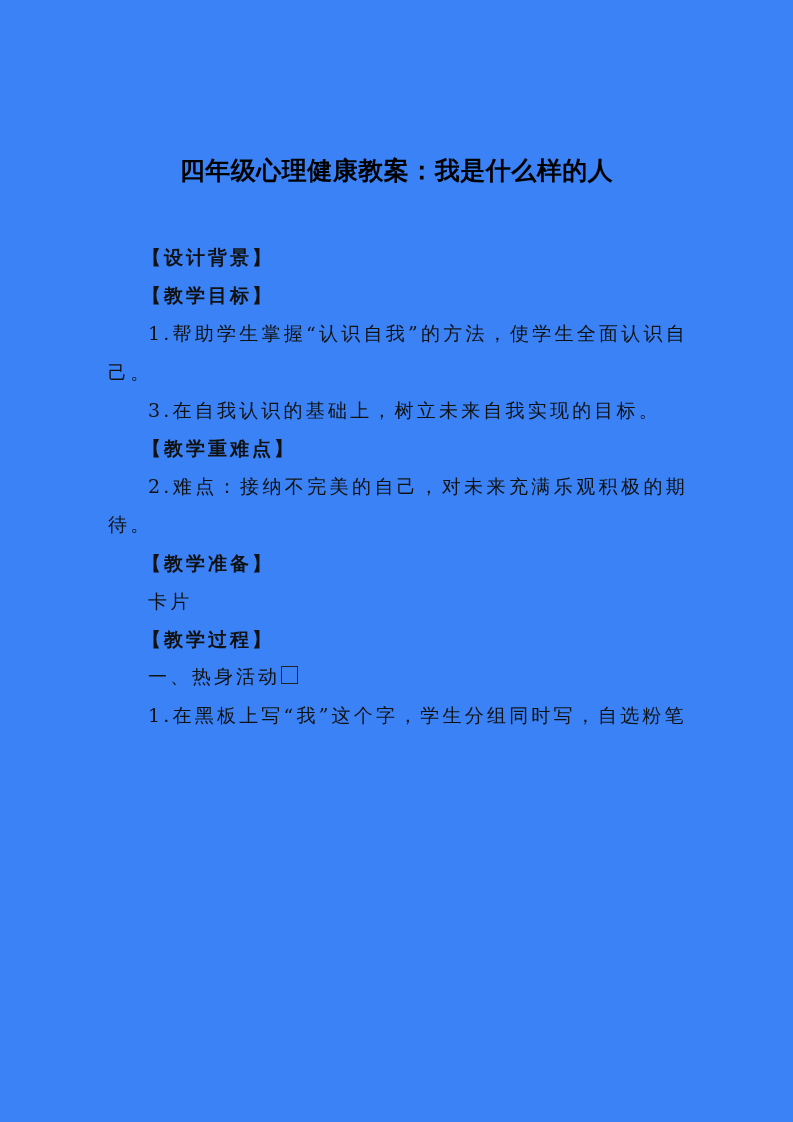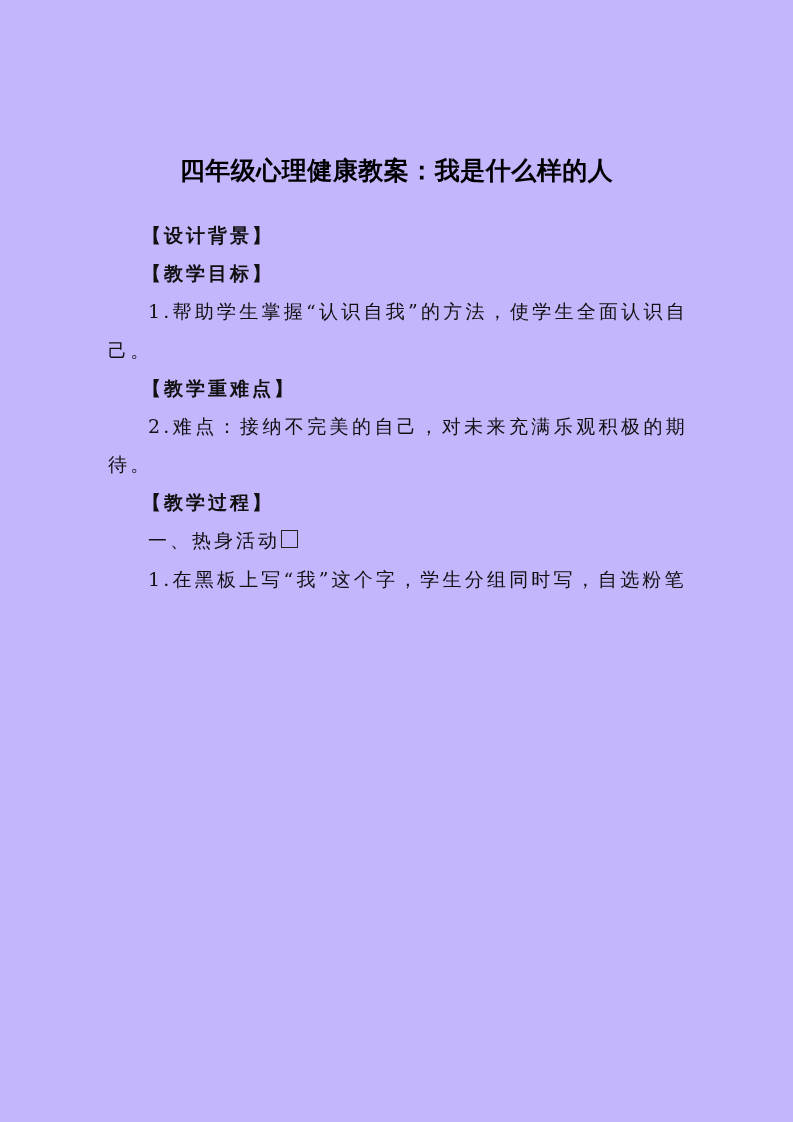--- a/index.html
+++ b/index.html
@@ -13,39 +13,39 @@
       position: relative;
       overflow: hidden;
       font-family: "DejaVu Serif", "Liberation Serif", serif;
       color: #111111;
     }
     .page {
       position: absolute;
       left: 0; top: 0;
       width: 793px;
       height: 1122px;
-      background: #c4b5fd;
+      background: #3b82f6;
     }
     .title {
       position: absolute;
       top: 153px;
       left: 0;
       width: 793px;
       text-align: center;
       font-family: "DejaVu Sans", "Liberation Sans", sans-serif;
       font-weight: bold;
       font-size: 25px;
       letter-spacing: 0.5px;
       line-height: 36px;
       color: #000;
     }
     .content {
       position: absolute;
       left: 108px;
-      top: 216px;
+      top: 238px;
       width: 580px;
       font-size: 19px;
       line-height: 38.2px;
       letter-spacing: 3.2px;
     }
     .content p {
       margin: 0;
       text-align: justify;
       text-align-last: left;
     }
@@ -77,22 +77,25 @@
 
 <div class="page">
   <div class="title">四年级心理健康教案：我是什么样的人</div>
 
   <div class="content">
 
     <p class="heading">【设计背景】</p>
 
     <p class="heading">【教学目标】</p>
     <p class="item">1.帮助学生掌握“认识自我”的方法，使学生全面认识自己。</p>
+    <p class="item">3.在自我认识的基础上，树立未来自我实现的目标。</p>
 
     <p class="heading">【教学重难点】</p>
     <p class="item">2.难点：接纳不完美的自己，对未来充满乐观积极的期待。</p>
 
+    <p class="heading">【教学准备】</p>
+    <p class="plain">卡片</p>
 
     <p class="heading">【教学过程】</p>
     <p class="sub-heading"><span>一、热身活动</span><span class="box-glyph"></span></p>
     <p class="item">1.在黑板上写“我”这个字，学生分组同时写，自选粉笔</p>
   </div>
 </div>
 
 </body></html>

